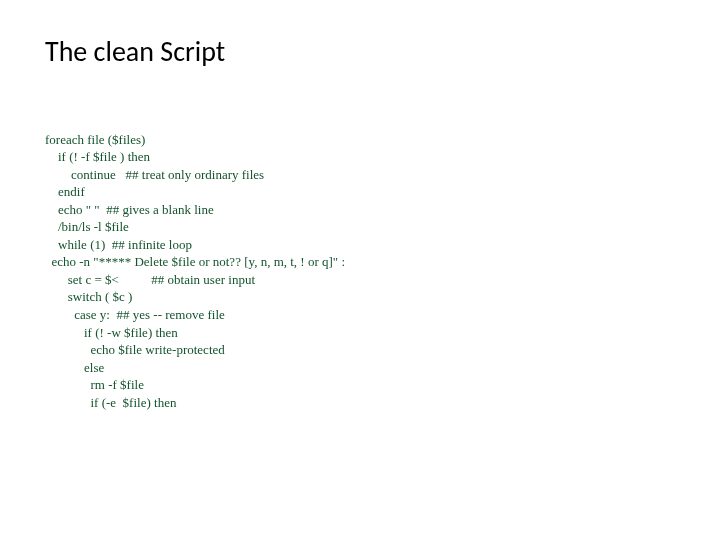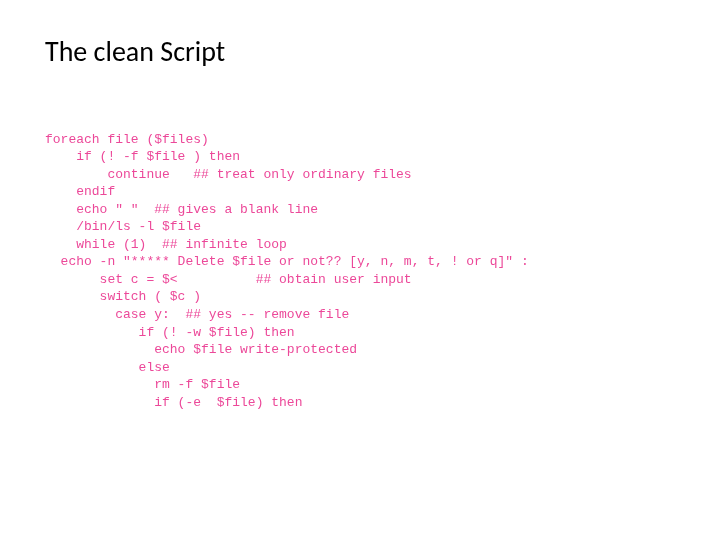--- a/index.html
+++ b/index.html
@@ -1,19 +1,19 @@
 <!DOCTYPE html>
 <html><head>
 <meta charset="utf-8">
 <style>
   * { margin: 0; padding: 0; box-sizing: border-box; }
   html, body { width: 720px; height: 540px; background: #fff; font-family: Calibri, Arial, sans-serif; }
   .slide { width: 609px; height: 540px; padding: 34px 45px; position: relative; }
   .title { font-size: 28px; font-weight: 400; color: #000; margin-bottom: 44px; }
-  .code { font-family: Liberation Mono, monospace; font-size: 13px; line-height: 1.35; color: #ec4899; white-space: pre; }
+  .code { font-family: Liberation Serif, serif; font-size: 13px; line-height: 1.35; color: #14532d; white-space: pre; }
 </style>
 </head>
 <body>
 
 <div class="slide">
   <div class="title">The clean Script</div>
   <div class="code">
 <span>foreach file ($files)</span>
 <span>    if (! -f $file ) then</span>
 <span>        continue   ## treat only ordinary files</span>

